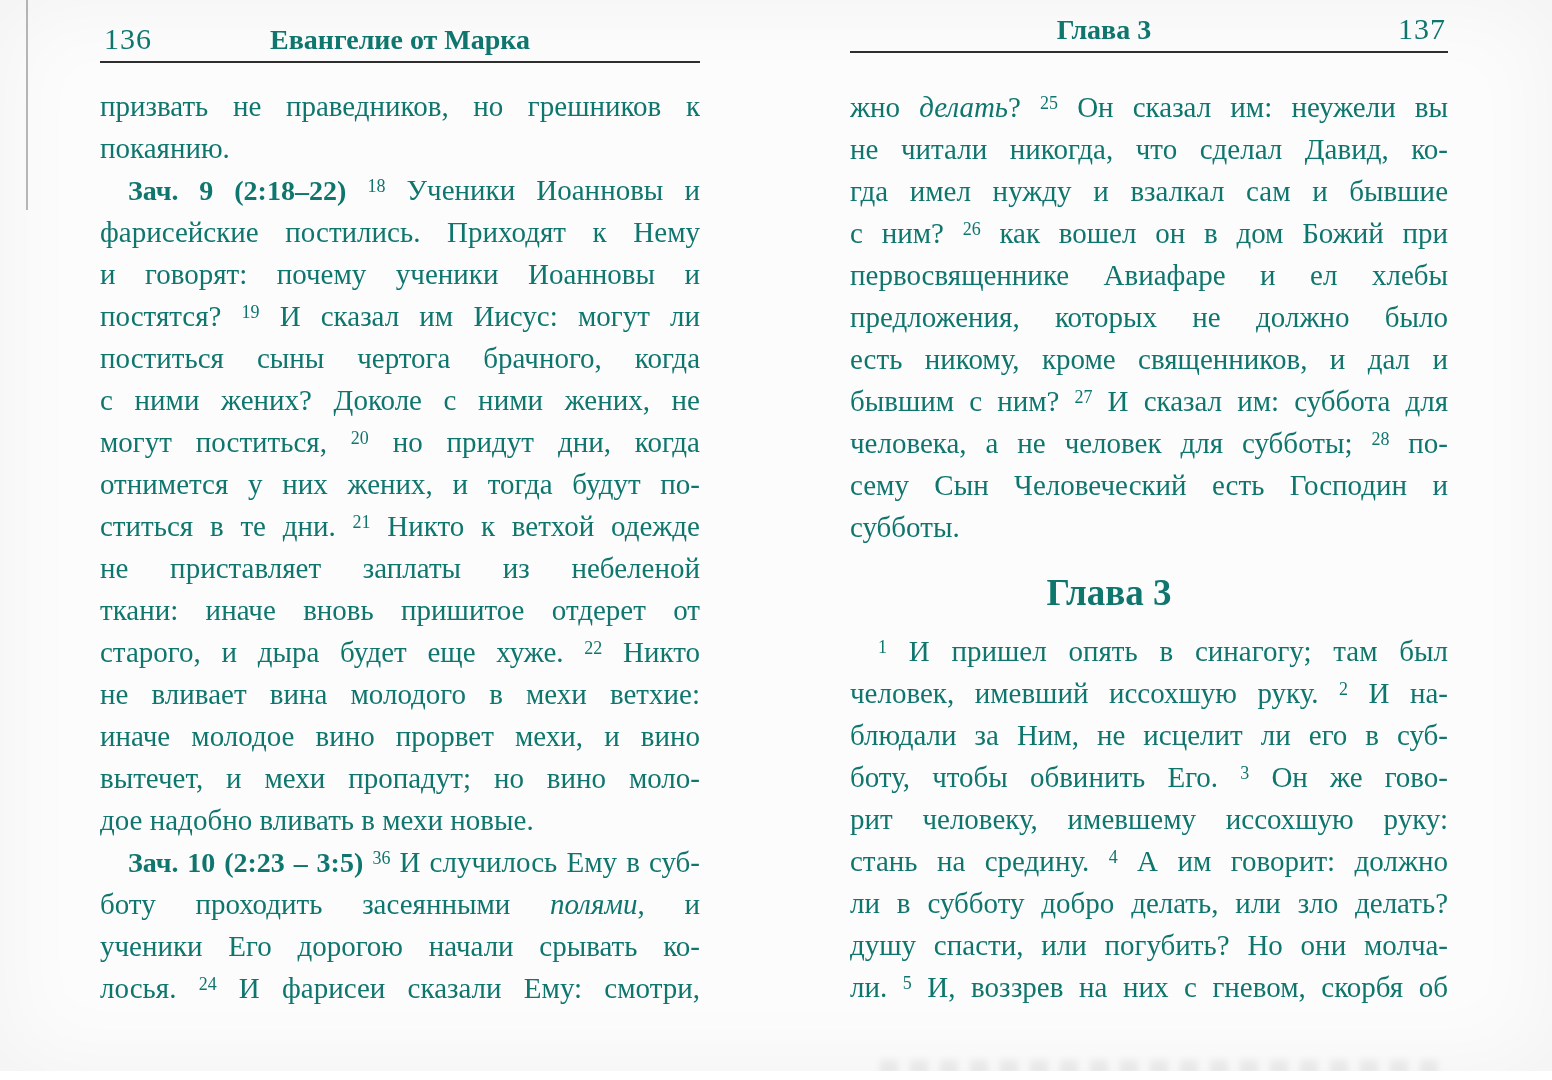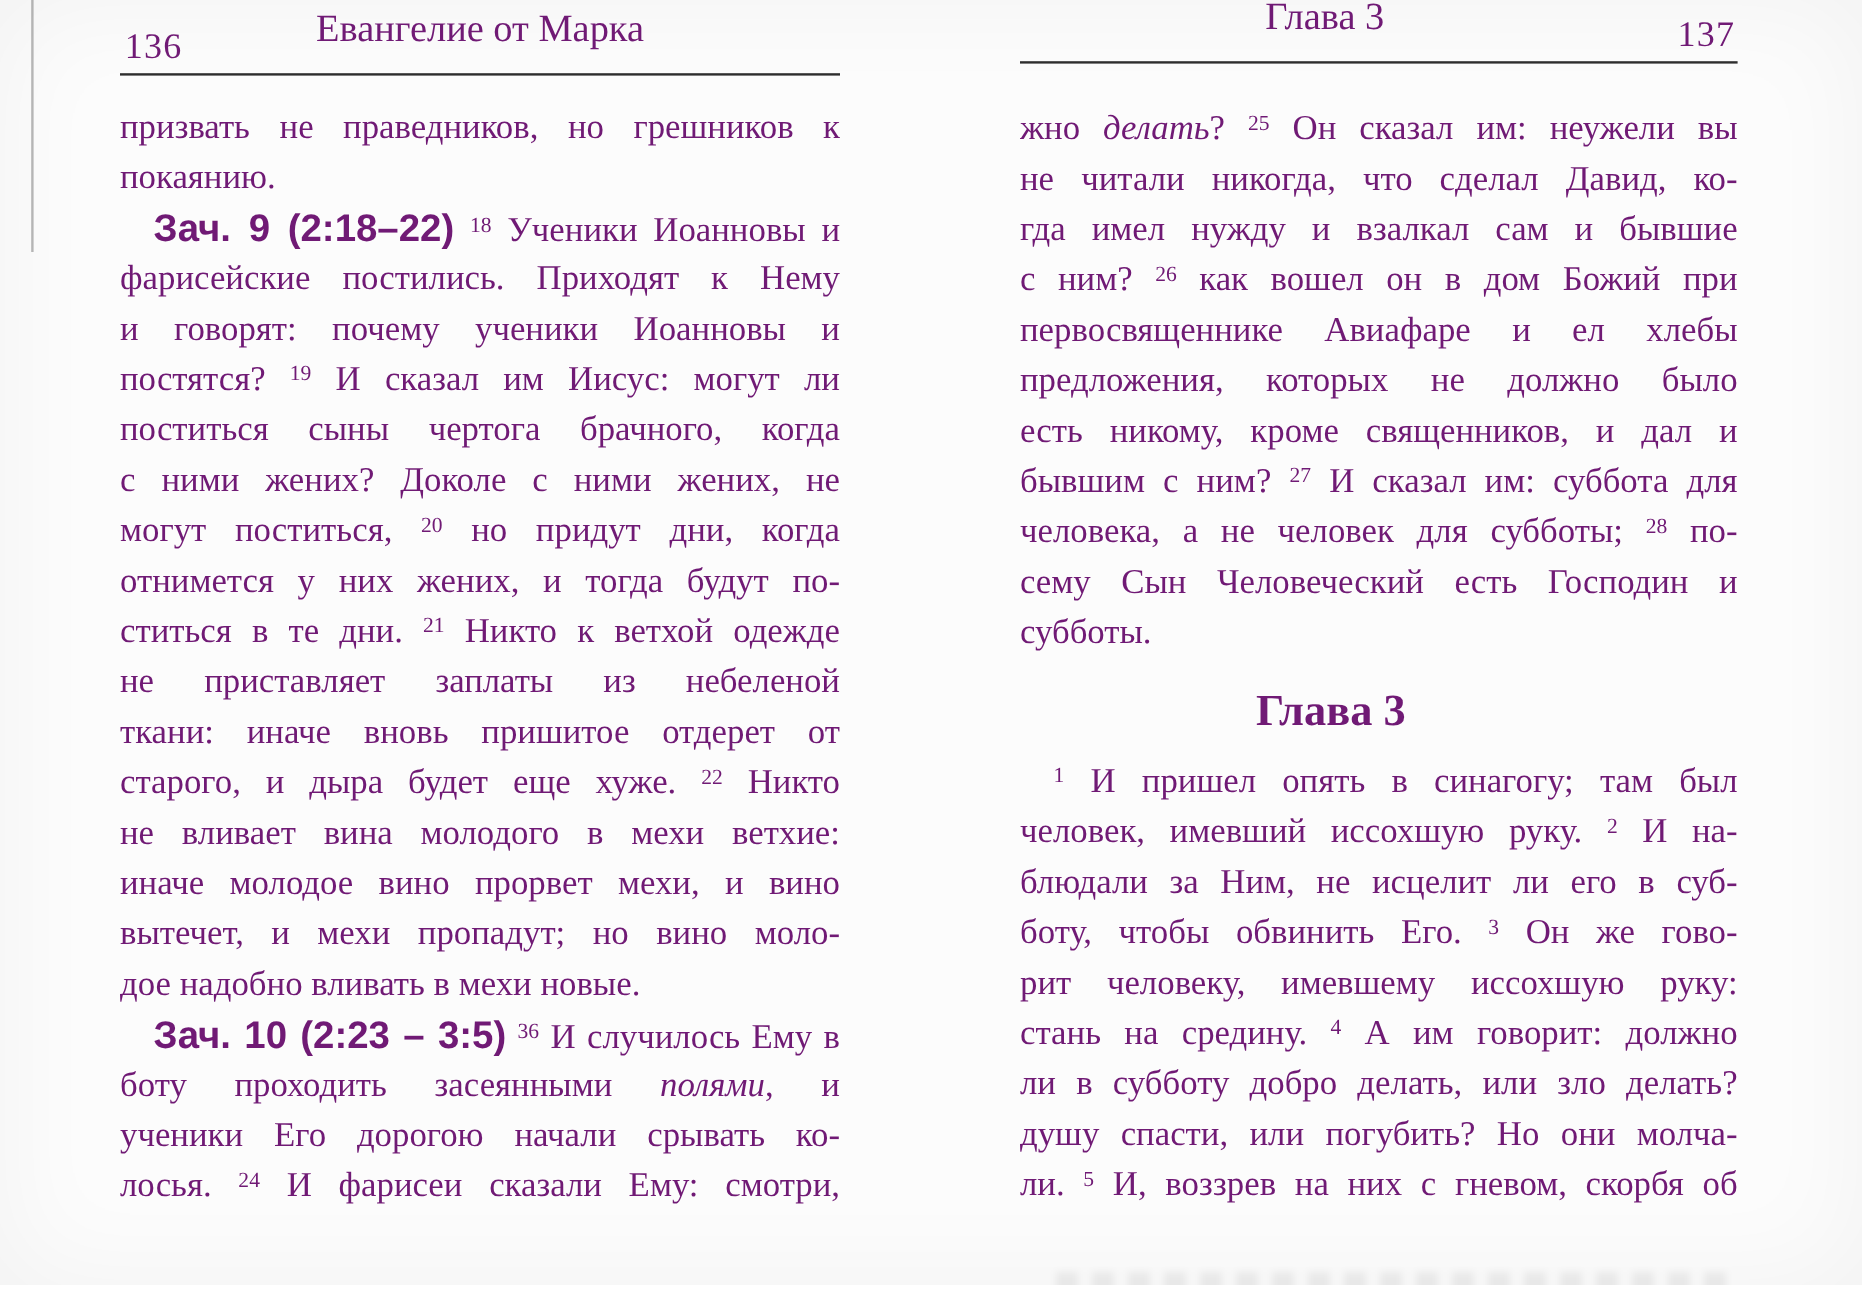--- a/index.html
+++ b/index.html
@@ -2,56 +2,56 @@
 <html><head>
 <meta charset="utf-8">
 <style>
   html,body { margin:0; padding:0; background:#ffffff; }
   .scan {
     position:relative;
     width:1552px; height:1071px;
     background:#fcfcfc;
     overflow:hidden;
     font-family:"Liberation Serif", serif;
-    color:#701a75;
+    color:#0f766e;
     box-shadow: inset 0 0 90px rgba(0,0,0,0.045);
   }
   .page { position:absolute; top:0; }
   .page-left  { left:100px; width:600px; }
   .page-right { left:850px; width:598px; }
 
   .page-header { position:relative; height:61px; border-bottom:2px solid #2e2e2e; }
   .page-right .page-header { height:51px; }
 
   .pagenum { position:absolute; bottom:5px; font-size:30px; letter-spacing:1px; }
   .pagenum-left  { left:4px; }
   .pagenum-right { right:2px;margin-left:16px; }
 
   .running-head {
-    position:absolute; bottom:19px; left:50%;
+    position:absolute; bottom:5px; left:50%;
     transform:translateX(-50%);
-    font-size:32px; white-space:nowrap;
+    font-size:28px; white-space:nowrap;font-weight:bold;
   }
   .page-right .running-head { margin-left:-45px; }
 
   .body { font-size:29px; line-height:42px; }
   .page-left .body { margin-top:22px; }
   .body-top { margin-top:33px; }
   .body-bottom { margin-top:16px; }
 
   .line {
     height:42px;
     text-align:justify;
     text-align-last:justify;
     overflow:hidden;
   }
   .line.last { text-align-last:left; }
   .line.indent { padding-left:28px; }
 
-  .z   { font-family:Liberation Sans, sans-serif; font-weight:bold; font-size:32px; }
+  .z   { font-family:Liberation Serif, serif; font-weight:bold; font-size:28px; }
   .sup { font-size:0.62em; position:relative; top:-0.42em; }
   .i   { font-style:italic; }
 
   .chapter-heading {
     margin:24px 0 0 0;
     height:42px; line-height:42px;
     font-size:37px; font-weight:bold;
     text-align:center;
     position:relative; left:-40px;
     font-family:"Liberation Serif", serif;

